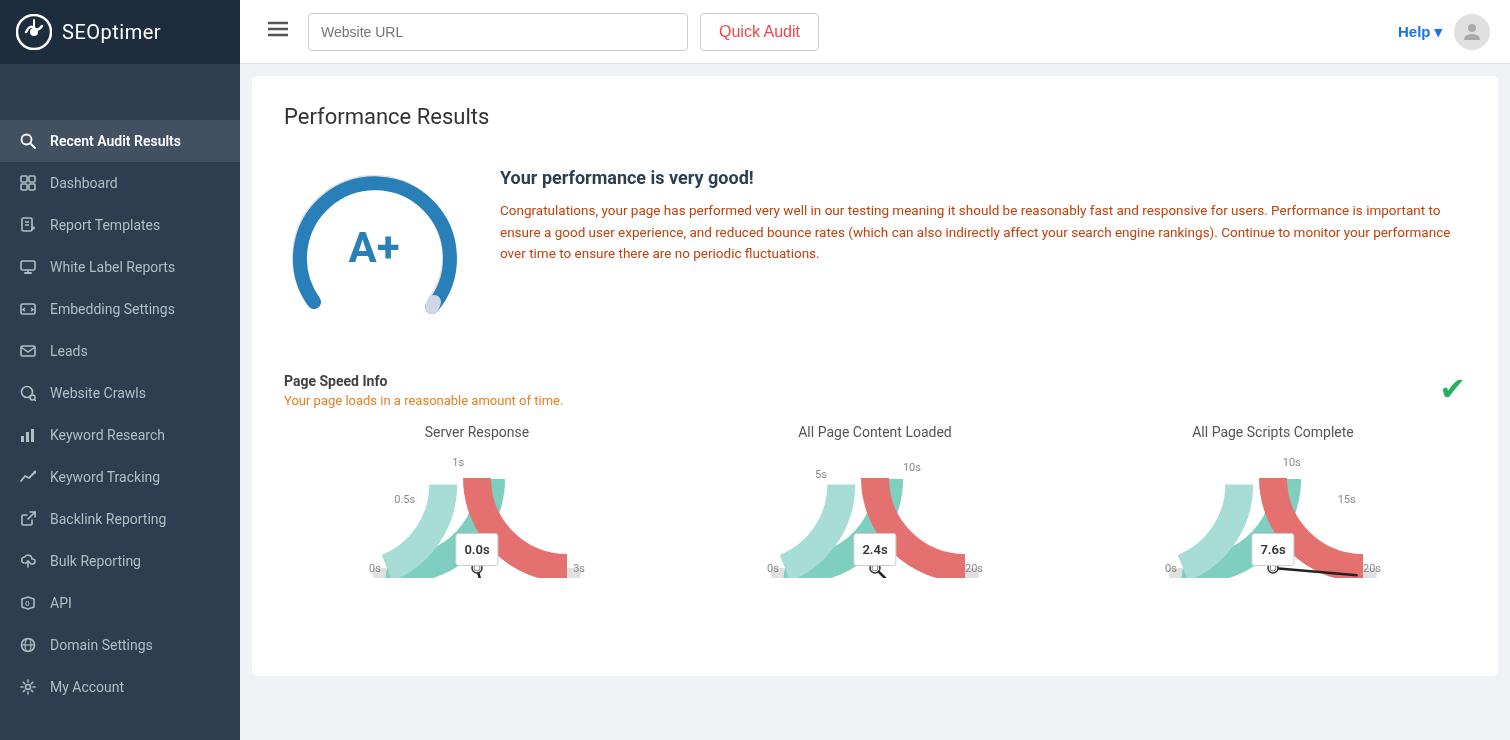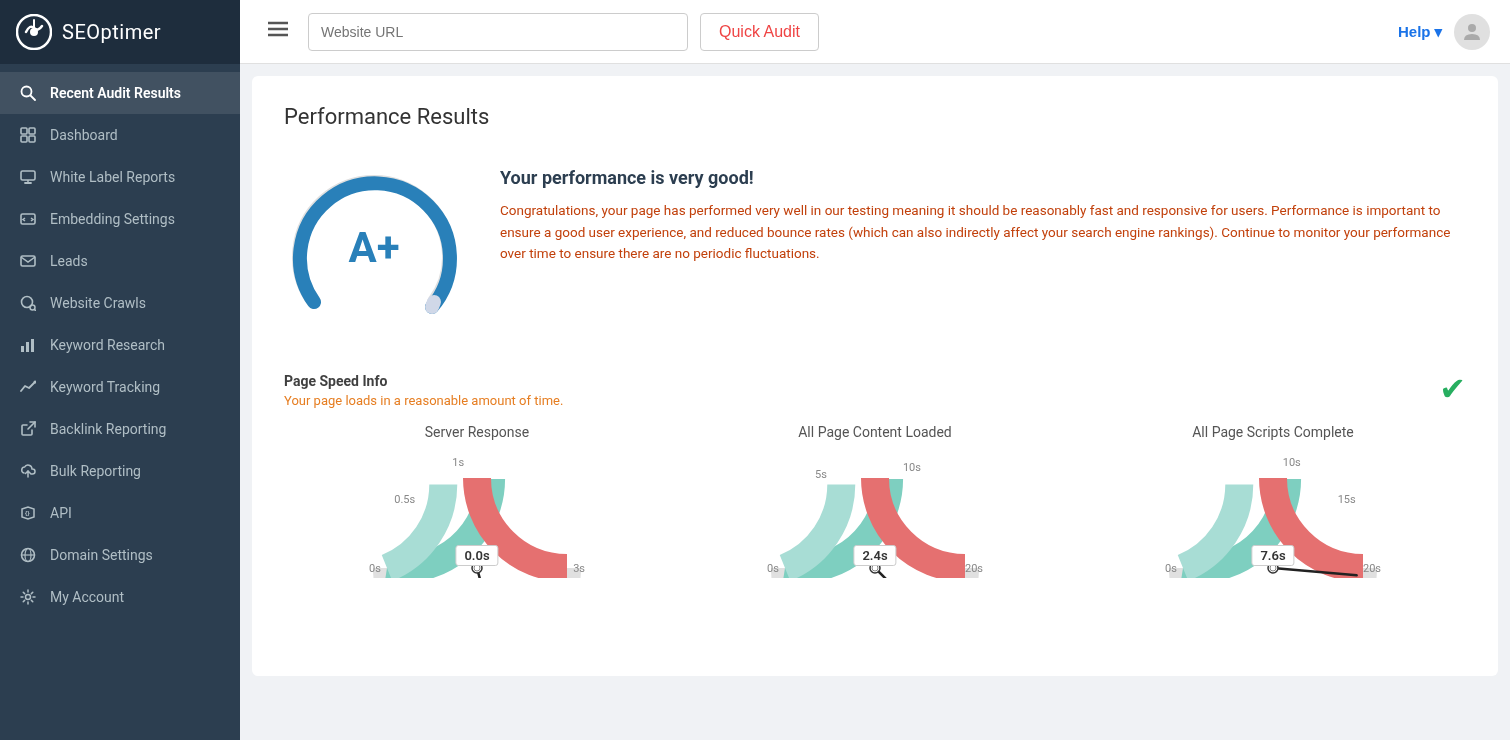--- a/index.html
+++ b/index.html
@@ -28,21 +28,21 @@
       height: 36px;
       margin-right: 10px;
       flex-shrink: 0;
     }
     .logo-text {
       color: #fff;
       font-size: 20px;
       font-weight: 400;
       letter-spacing: 0.5px;
     }
-    .sidebar-nav { flex: 1; padding: 8px 0; }
+    .sidebar-nav { flex: 1; padding: 8px 0; margin-top: 48px; }
     .nav-item {
       display: flex;
       align-items: center;
       padding: 11px 18px;
       cursor: pointer;
       color: #b0bec5;
       font-size: 14px;
       transition: background 0.15s;
     }
     .nav-item.active { background: rgba(255,255,255,0.1); color: #fff; font-weight: 600; }
@@ -251,21 +251,21 @@
       height: 130px;
     }
     .gauge-value-box {
       position: absolute;
       bottom: 12px;
       left: 50%;
       transform: translateX(-50%);
       background: #fff;
       border: 1px solid #ccc;
       border-radius: 3px;
-      padding: 2px 8px;
+      padding: 8px 8px;
       font-size: 13px;
       font-weight: 600;
       color: #333;
       white-space: nowrap;
     }
   </style>
 </head>
 <body>
 
 <nav class="sidebar">
@@ -292,20 +292,31 @@
       <div class="nav-item">
       <span class="nav-icon">
           <svg width="16" height="16" viewBox="0 0 16 16" fill="none">
             <rect x="1" y="1" width="6" height="6" rx="1" stroke="currentColor" stroke-width="1.6"></rect>
             <rect x="9" y="1" width="6" height="6" rx="1" stroke="currentColor" stroke-width="1.6"></rect>
             <rect x="1" y="9" width="6" height="6" rx="1" stroke="currentColor" stroke-width="1.6"></rect>
             <rect x="9" y="9" width="6" height="6" rx="1" stroke="currentColor" stroke-width="1.6"></rect>
           </svg>
         </span>
       <span>Dashboard</span>
+    </div>
+      <div class="nav-item">
+      <span class="nav-icon">
+          <svg width="16" height="16" viewBox="0 0 16 16" fill="none">
+            <rect x="2" y="1" width="10" height="13" rx="1.5" stroke="currentColor" stroke-width="1.6"></rect>
+            <line x1="5" y1="5" x2="9" y2="5" stroke="currentColor" stroke-width="1.5"></line>
+            <line x1="5" y1="8" x2="9" y2="8" stroke="currentColor" stroke-width="1.5"></line>
+            <path d="M11 11 L14 9 L15 12 L12 13 Z" fill="currentColor"></path>
+          </svg>
+        </span>
+      <span>Report Templates</span>
     </div>
       <div class="nav-item">
       <span class="nav-icon">
           <svg width="16" height="16" viewBox="0 0 16 16" fill="none">
             <rect x="1" y="2" width="14" height="9" rx="1.5" stroke="currentColor" stroke-width="1.6"></rect>
             <line x1="5" y1="14" x2="11" y2="14" stroke="currentColor" stroke-width="1.8" stroke-linecap="round"></line>
             <line x1="8" y1="11" x2="8" y2="14" stroke="currentColor" stroke-width="1.5"></line>
           </svg>
         </span>
       <span>White Label Reports</span>

